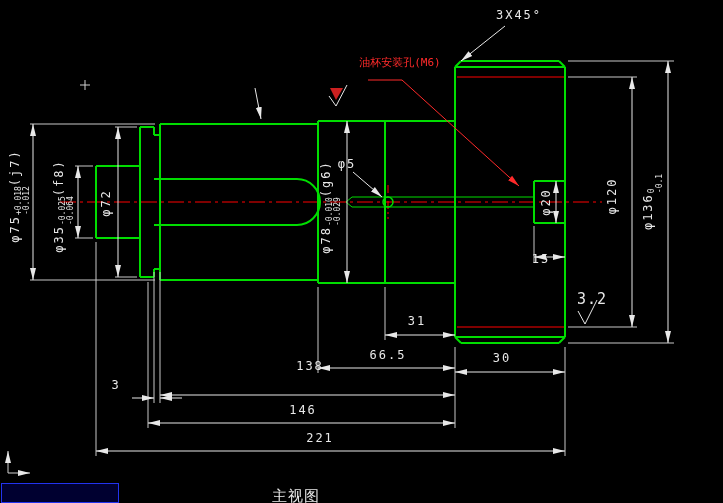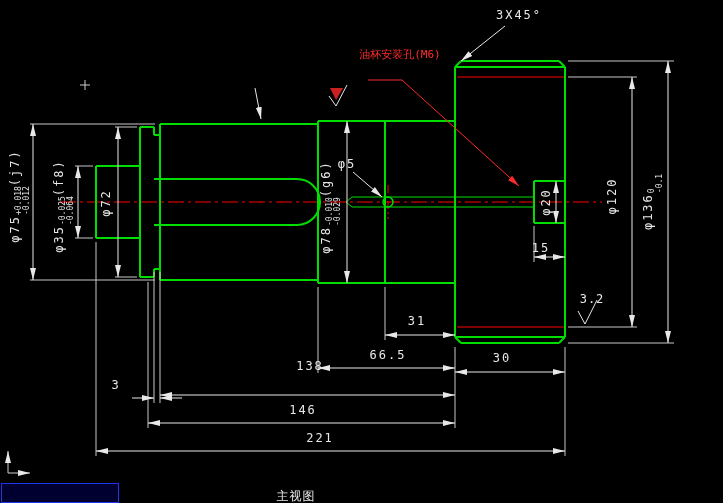--- a/index.html
+++ b/index.html
@@ -4,21 +4,21 @@
 <style>
   html,body{margin:0;padding:0;background:#000;}
   .canvas{position:relative;width:723px;height:503px;background:#000;overflow:hidden;
           font-family:"DejaVu Sans Mono","Liberation Mono",monospace;}
   .canvas svg{position:absolute;left:0;top:0;}
   .t{position:absolute;transform:translate(-50%,-50%);color:#e8e8e8;font-size:12px;
      letter-spacing:2px;white-space:nowrap;line-height:1;}
   .t.v{transform:translate(-50%,-50%) rotate(-90deg);}
   .t.red{color:#ff2a2a;}
   .t.tight{letter-spacing:0;font-size:11px;}
-  .t.small{font-size:12px;letter-spacing:1px;}
+  .t.small{font-size:15px;letter-spacing:1px;}
   .tol{display:inline-flex;flex-direction:column;font-size:8px;letter-spacing:0;
        line-height:1.05;vertical-align:-2px;}
   .tol i{font-style:normal;}
   .cmdbox{position:absolute;left:1px;top:483px;width:116px;height:18px;
           border:1px solid #2233ee;background:#000030;}
 </style>
 </head>
 <body>
 
 <div class="canvas">
@@ -138,25 +138,25 @@
     <span>φ120</span>
   </div>
   <div class="t v" style="left:653px;top:202px">
     <span>φ136</span><span class="tol">
         <i>0</i>
         <i>-0.1</i>
       </span>
   </div>
 
   <div class="t" style="left:519px;top:15px">3X45°</div>
-  <div class="t tight red" style="left:400px;top:54px">油杯安装孔(M6)</div>
+  <div class="t tight red" style="left:400px;top:62px">油杯安装孔(M6)</div>
   <div class="t" style="left:347px;top:164px">φ5</div>
   <div class="t small" style="left:592px;top:299px">3.2</div>
 
-  <div class="t" style="left:541px;top:248px">15</div>
+  <div class="t" style="left:541px;top:259px">15</div>
   <div class="t" style="left:417px;top:321px">31</div>
   <div class="t" style="left:388px;top:355px">66.5</div>
   <div class="t" style="left:502px;top:358px">30</div>
   <div class="t" style="left:116px;top:385px">3</div>
   <div class="t" style="left:310px;top:366px">138</div>
   <div class="t" style="left:303px;top:410px">146</div>
   <div class="t" style="left:320px;top:438px">221</div>
 
   <div class="t small" style="left:296px;top:496px">主视图</div>
   <div class="cmdbox"></div>

